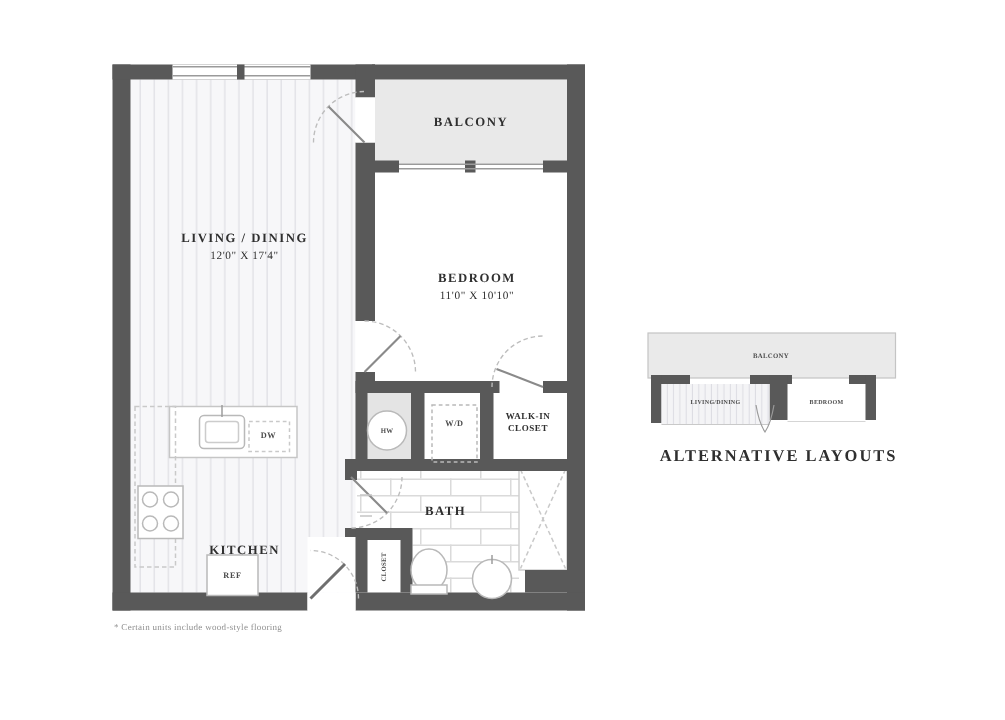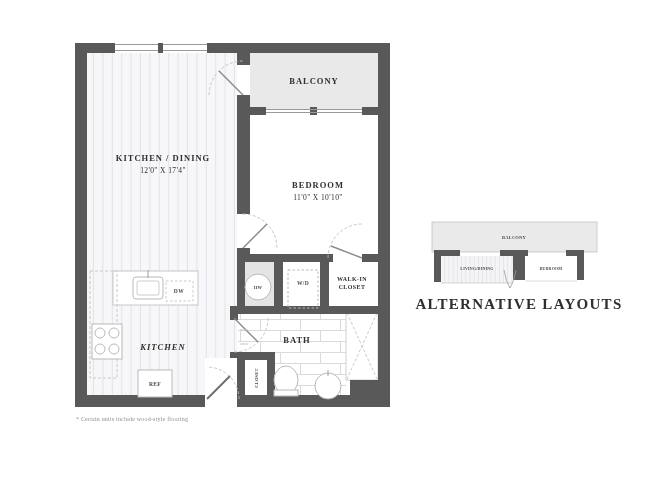--- a/index.html
+++ b/index.html
@@ -7,21 +7,21 @@
           font-family:"Liberation Serif","DejaVu Serif",serif;}
   #plan-svg{position:absolute;left:0;top:0;}
   .lbl{position:absolute;transform:translate(-50%,-50%);color:#2f2f2f;white-space:nowrap;
        text-align:center;letter-spacing:1px;font-weight:600;}
   .room{font-size:8.5px;}
   .dim{font-size:7.5px;font-weight:400;letter-spacing:0.4px;}
   .small{font-size:5.5px;letter-spacing:0.4px;font-weight:600;color:#4a4a4a;}
   .tiny{font-size:4.5px;letter-spacing:0.2px;font-weight:600;color:#4a4a4a;}
   .multi{white-space:normal;width:46px;line-height:1.25;font-size:6px;letter-spacing:0.4px;}
   .vert{transform:translate(-50%,-50%) rotate(-90deg);}
-  .alt-title{font-size:15px;letter-spacing:1.3px;}
+  .alt-title{font-size:11px;letter-spacing:1.3px;}
   .footnote{position:absolute;left:76px;top:416px;font-size:6px;letter-spacing:0.2px;
             color:#8f8f8f;font-weight:400;transform:none;text-align:left;}
 </style>
 </head>
 <body>
 
 <div id="canvas">
 
   <svg id="plan-svg" width="670" height="480" viewBox="0 0 670 480">
     <defs>
@@ -162,28 +162,28 @@
         <rect x="513" y="250" width="12" height="30"></rect>
         <rect x="577" y="250" width="7" height="30"></rect>
       </g>
       <rect x="441" y="256" width="72" height="27" fill="url(#woodSmall)"></rect>
       <line x1="441" y1="283" x2="513" y2="283" stroke="#c9c9c9" stroke-width="0.8"></line>
       <line x1="525" y1="281" x2="577" y2="281" stroke="#d5d5d5" stroke-width="0.8"></line>
       <path d="M 504 270 Q 506 282 510 288 Q 514 282 516 270" fill="none" stroke="#9a9a9a" stroke-width="0.8"></path>
     </g>
   </svg>
 
-  <div class="lbl room" style="left:163px;top:158px;">KITCHEN / DINING</div>
+  <div class="lbl room" style="left:163px;top:158px;">LIVING / DINING</div>
   <div class="lbl dim" style="left:163px;top:170px;">12'0" X 17'4"</div>
 
   <div class="lbl room" style="left:318px;top:185px;">BEDROOM</div>
   <div class="lbl dim" style="left:318px;top:197px;">11'0" X 10'10"</div>
 
   <div class="lbl room" style="left:314px;top:81px;">BALCONY</div>
-  <div class="lbl room" style="left:163px;top:347px;font-style:italic;">KITCHEN</div>
+  <div class="lbl room" style="left:163px;top:366px;">KITCHEN</div>
   <div class="lbl room" style="left:297px;top:340px;">BATH</div>
 
   <div class="lbl multi" style="left:352px;top:283px;">WALK-IN CLOSET</div>
   <div class="lbl tiny vert" style="left:256px;top:378px;">CLOSET</div>
 
   <div class="lbl small" style="left:179px;top:291px;">DW</div>
   <div class="lbl small" style="left:155px;top:384px;">REF</div>
   <div class="lbl small" style="left:303px;top:283px;">W/D</div>
   <div class="lbl tiny" style="left:258px;top:287px;">HW</div>
 

